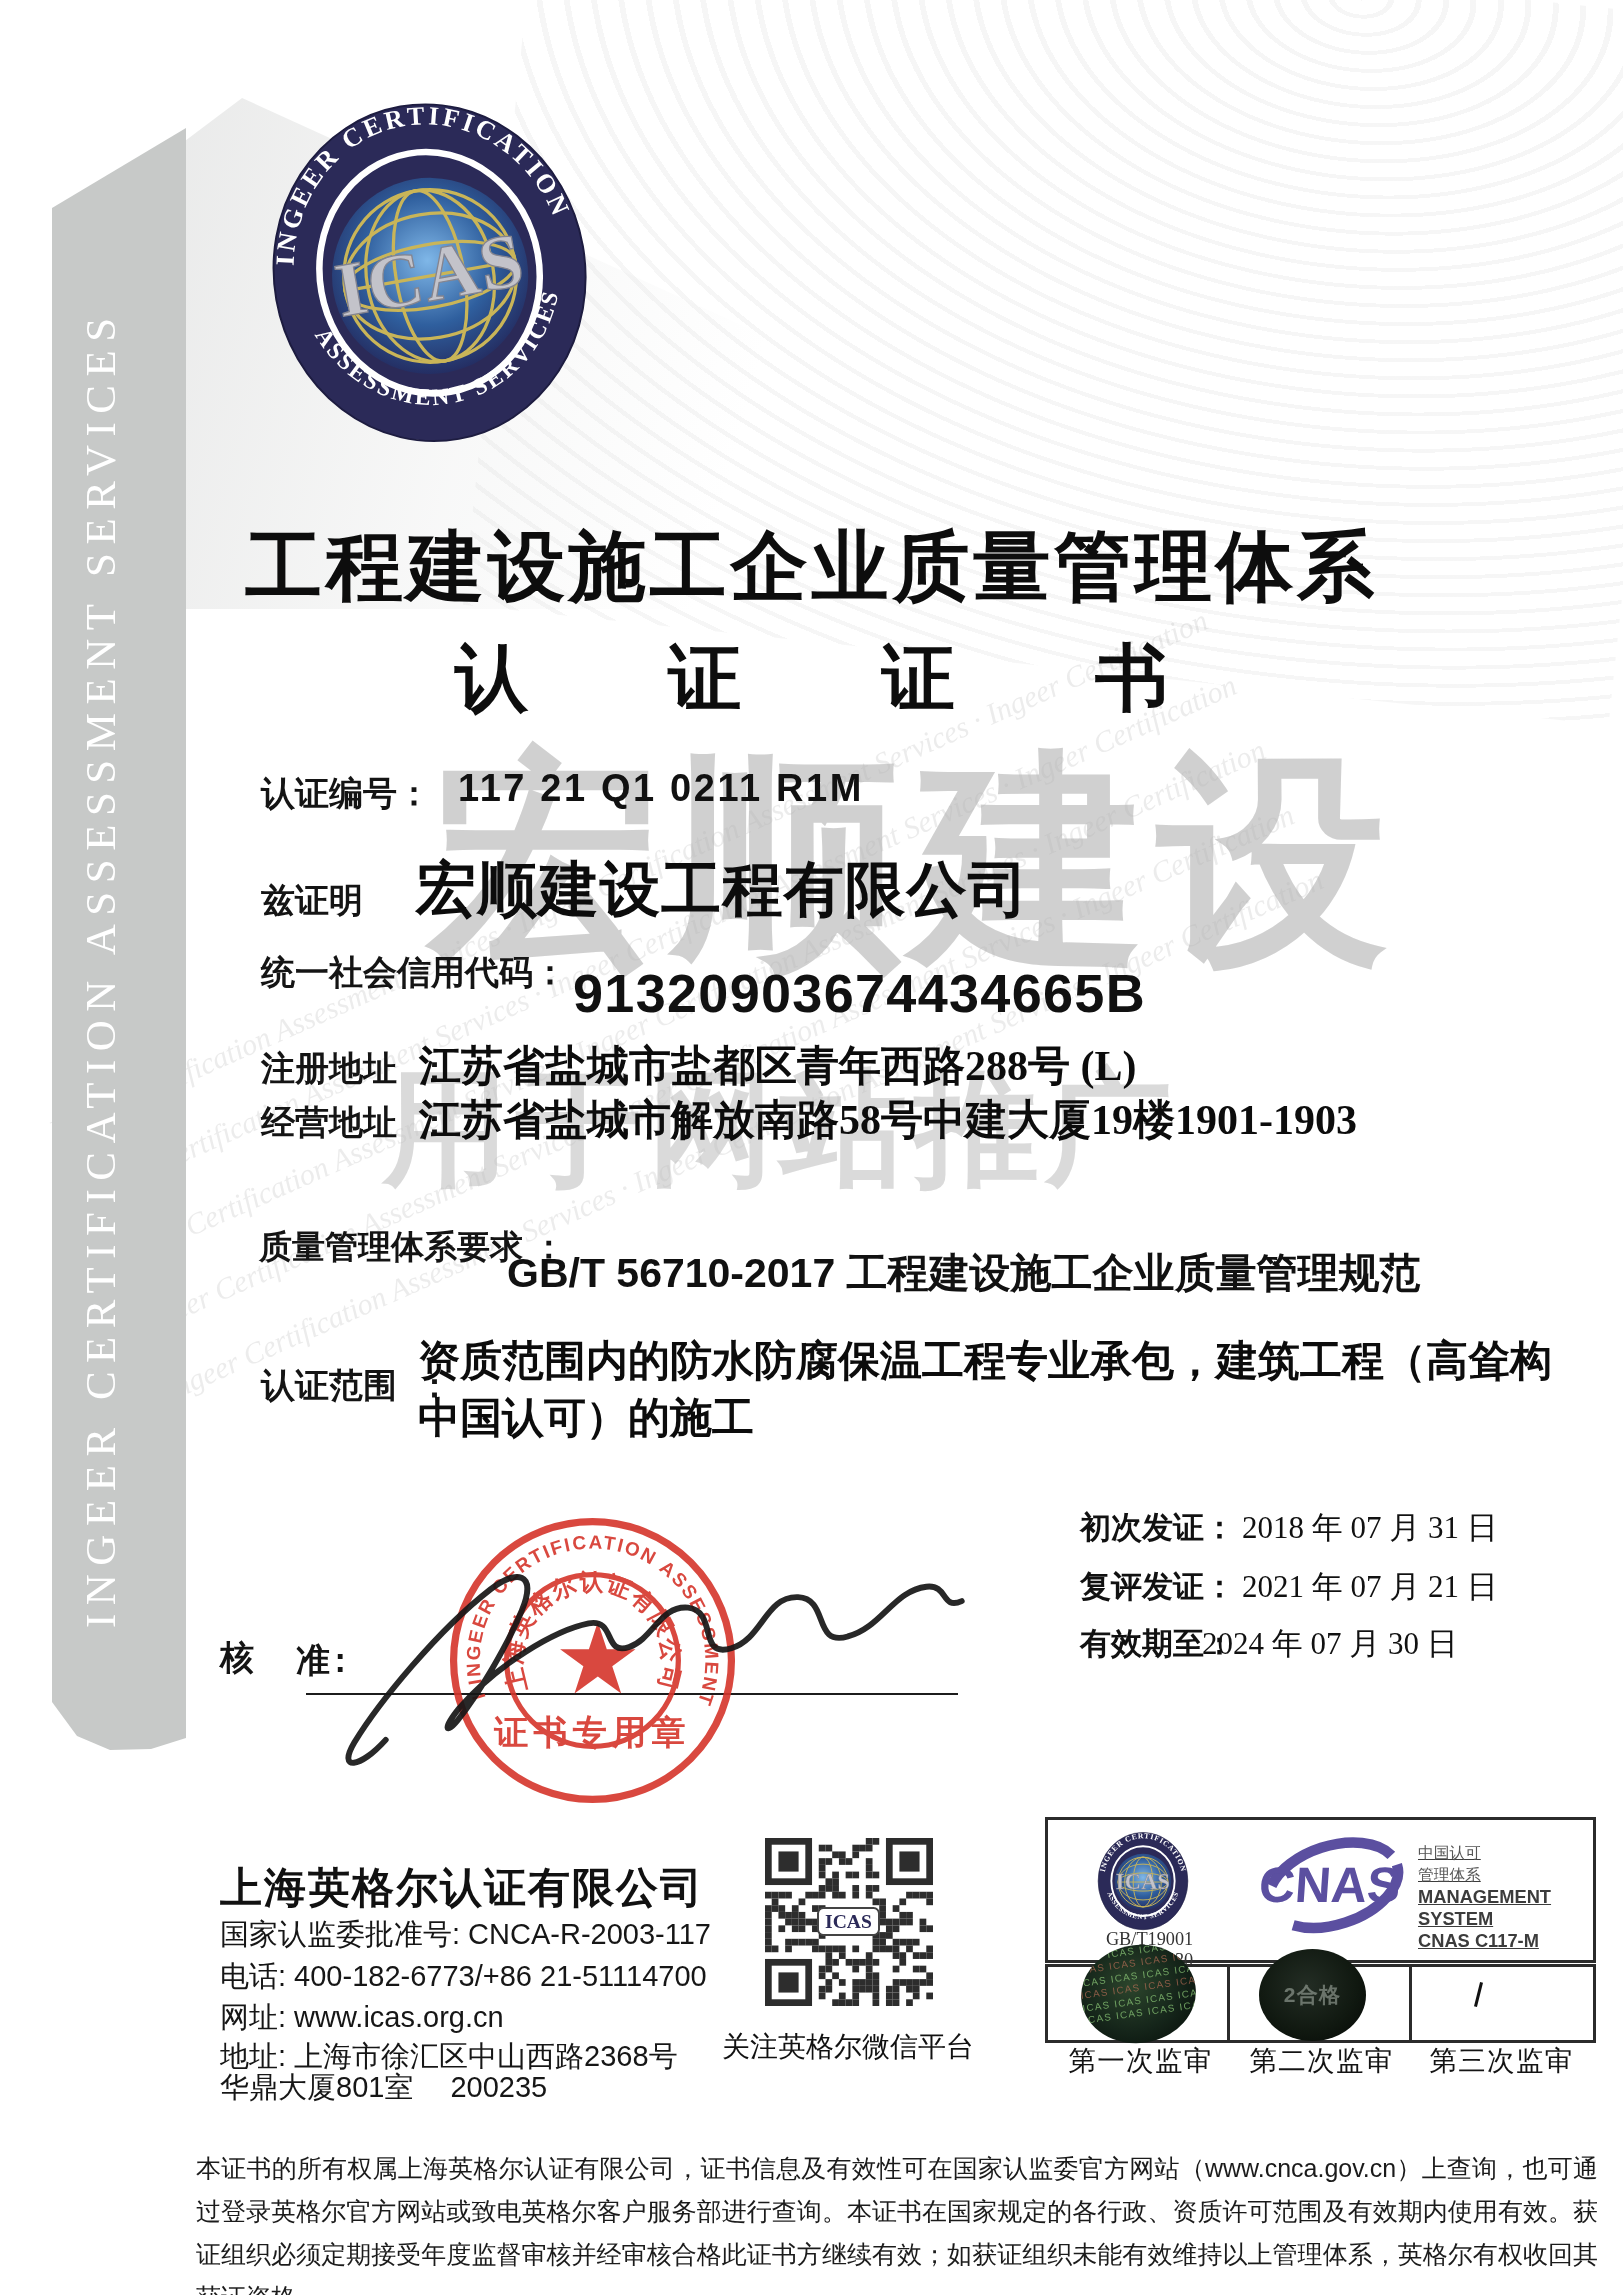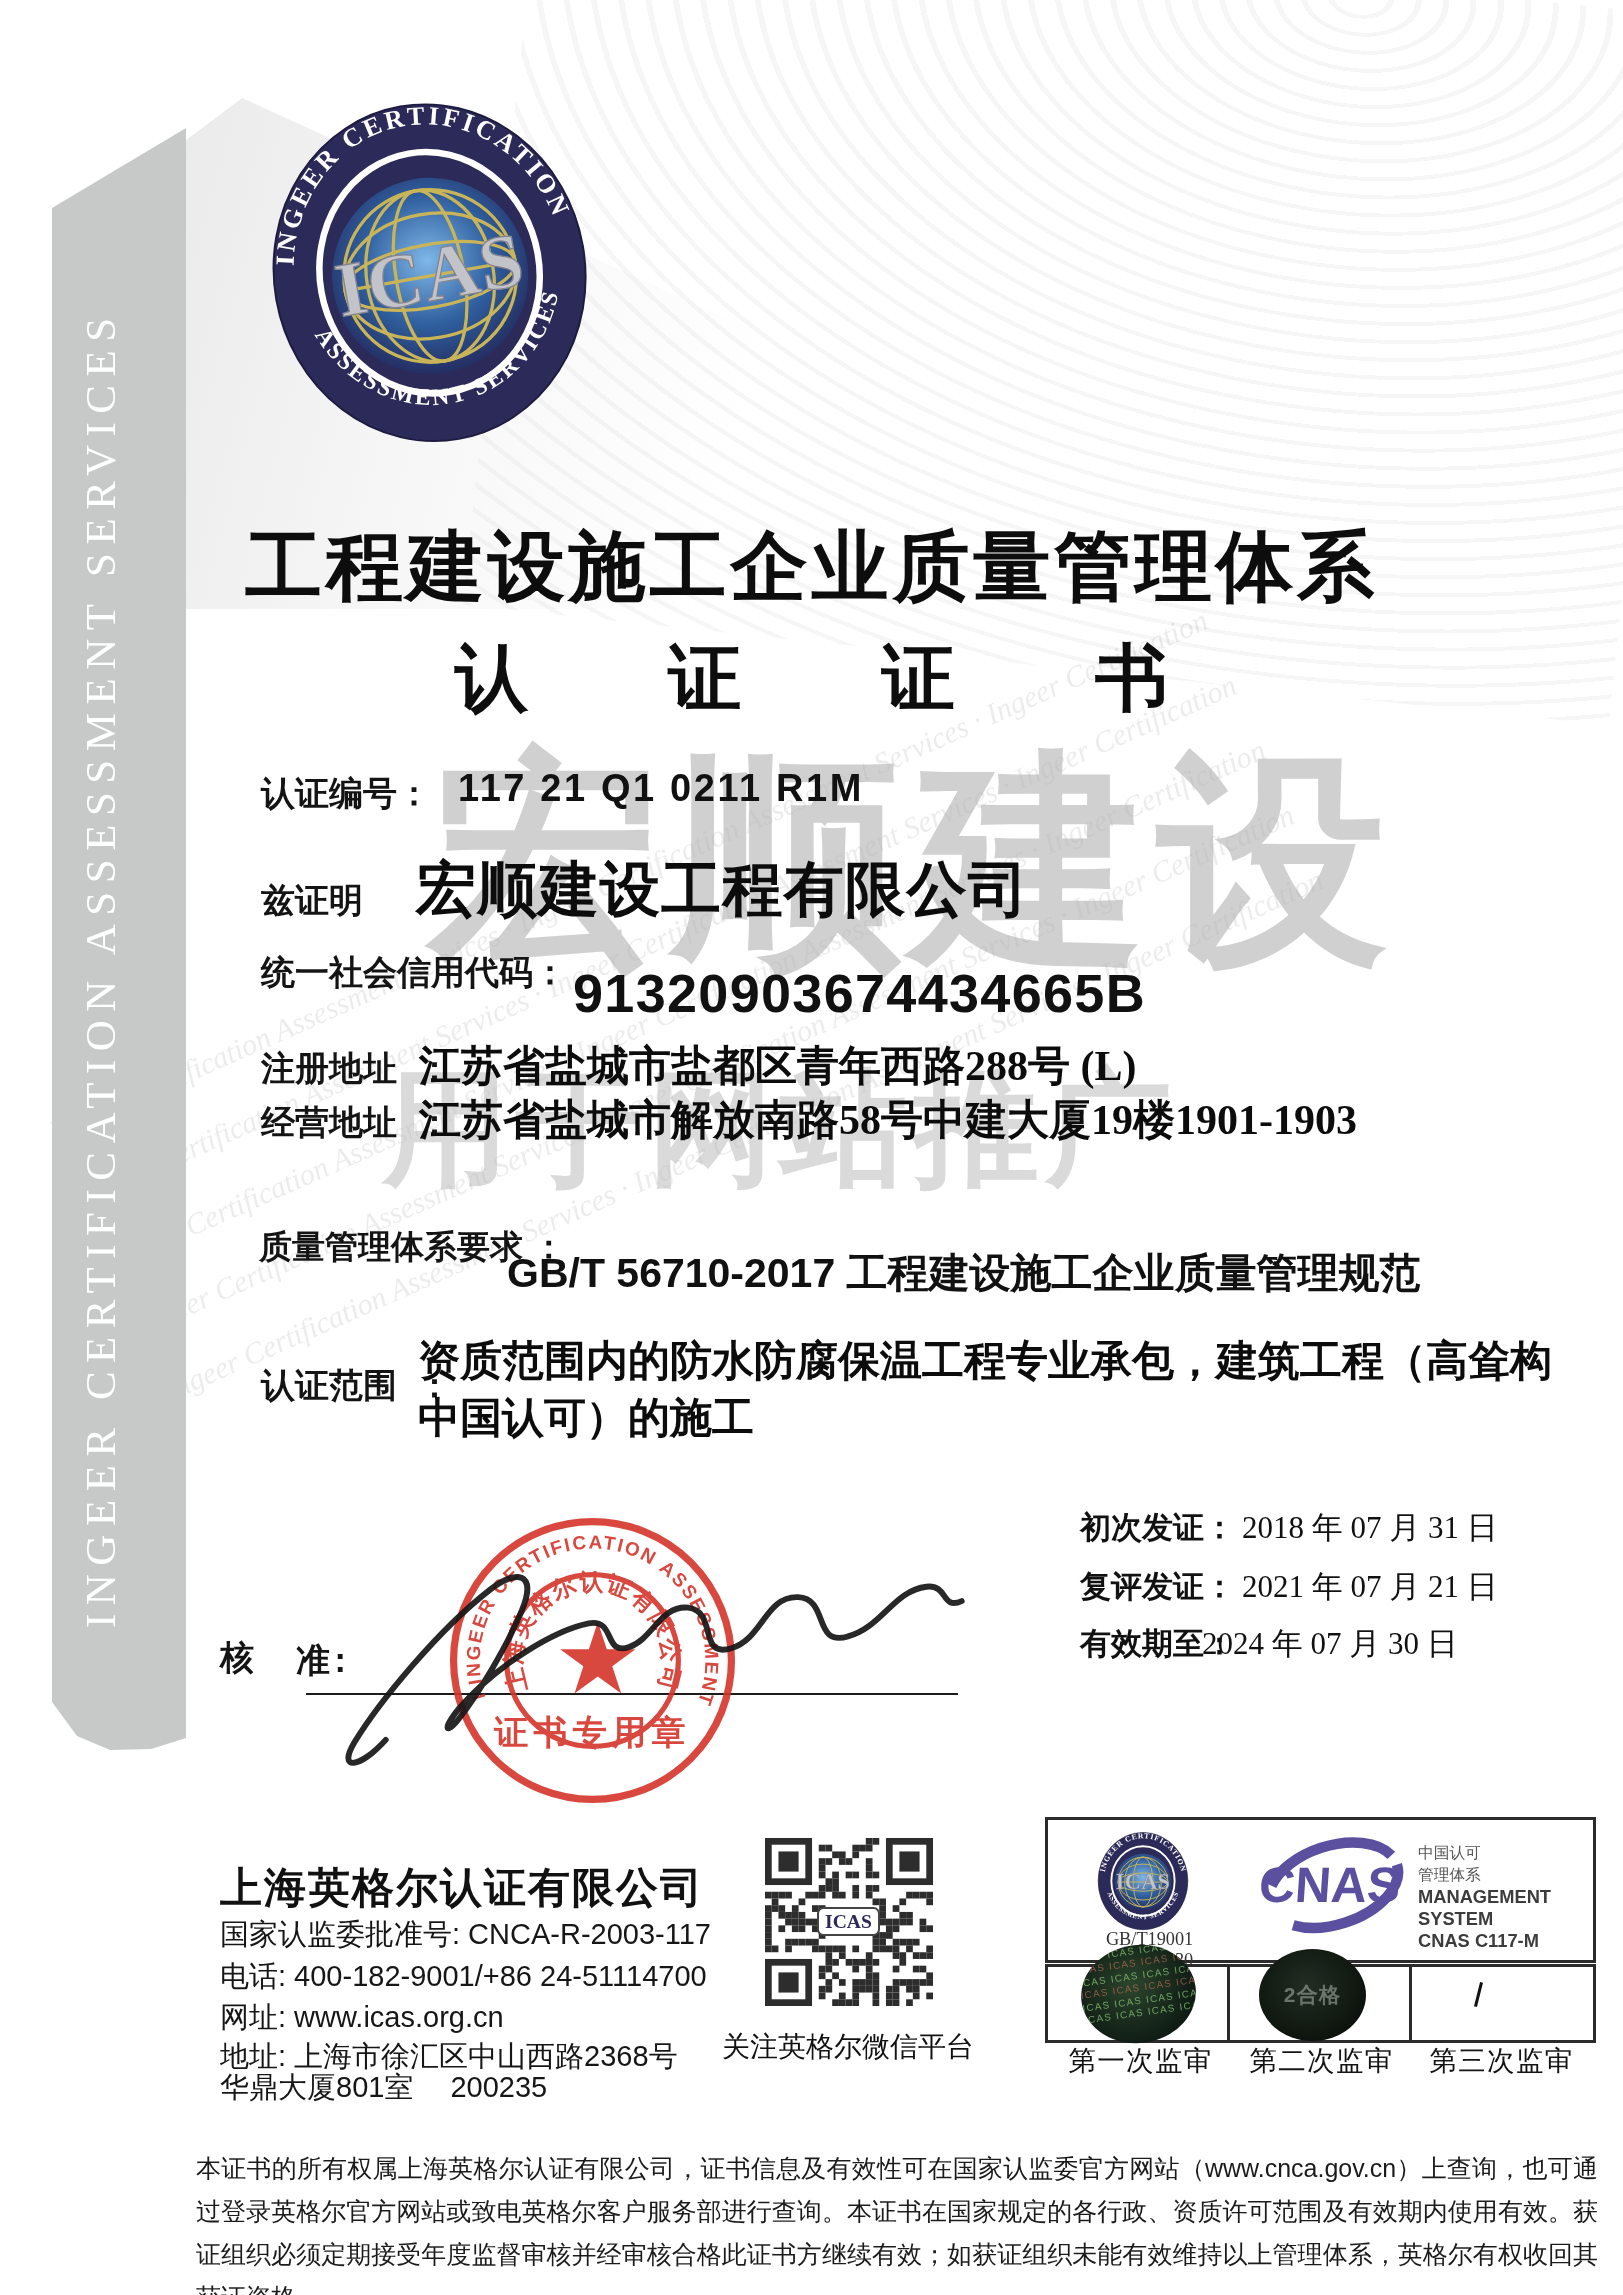--- a/index.html
+++ b/index.html
@@ -47,21 +47,21 @@
   .info{font-size:29px;font-weight:500;color:#161616;}
   .qrcap{font-size:28px;font-weight:500;}
   .footer{position:absolute;left:196px;top:2147px;width:1402px;z-index:4;font-size:25px;line-height:43px;
         text-align:justify;color:#1b1b1b;font-weight:500;white-space:normal;}
   
   .box1{position:absolute;left:1045px;top:1817px;width:545px;height:140px;border:3.9px solid #2b2b2b;z-index:4;background:#fff;}
   .box2{position:absolute;left:1045px;top:1964px;width:545px;height:73px;border:3.9px solid #2b2b2b;z-index:3;background:#fff;}
   .vline{position:absolute;top:0;width:3.3px;height:100%;background:#2b2b2b;}
   .gbt{position:absolute;left:19.6px;top:109px;width:164px;text-align:center;font-family:"Liberation Serif",serif;
         font-size:18.3px;color:#333;}
-  .cnas-lines{position:absolute;left:370px;top:22px;line-height:22px;color:#3c3c3c;}
+  .cnas-lines{position:absolute;left:370px;top:22px;line-height:22px;color:#3c3c3c;text-decoration:underline;}
   .cnas-lines .s{font-size:15.7px;color:#555;display:block;}
   .cnas-lines .b{font-size:18.3px;font-weight:600;display:block;}
   .sticker{position:absolute;border-radius:50%;z-index:5;overflow:hidden;}
   .stk1{left:1081px;top:1945px;width:115px;height:98px;transform:rotate(-8deg);
         background:radial-gradient(ellipse at 45% 40%,#2c452c 0%,#15251a 55%,#050b07 100%);}
   .stk1 div{font-size:9.8px;line-height:12.4px;letter-spacing:1.3px;white-space:nowrap;}
   .g{color:rgba(140,200,120,.75);} .r{color:rgba(210,120,95,.6);}
   .stk2{left:1259px;top:1949px;width:107px;height:92px;
         background:radial-gradient(ellipse at 45% 40%,#232d24 0%,#101810 60%,#040604 100%);
         display:flex;align-items:center;justify-content:center;}
@@ -184,21 +184,21 @@
   <svg style="position:absolute;left:281px;top:1512px;z-index:6;" width="720" height="262" viewBox="0 0 1100 400">
     <path d="M 160,348 C 120,392 86,396 112,352 C 150,290 240,180 320,118 C 360,87 392,92 368,150
              C 344,208 300,280 270,318 C 252,340 246,332 272,300 C 330,232 420,180 470,170
              C 512,162 492,220 532,206 C 568,194 580,142 622,146 C 668,152 636,224 688,208
              C 736,194 740,128 790,130 C 838,132 812,206 866,190 C 918,176 936,120 986,114
              C 1020,110 1008,150 1040,136" fill="none" stroke="#161616" stroke-width="9" stroke-linecap="round" opacity=".92"></path>
   </svg>
 
   <div class="t issuer-name" style="left:220px;top:1860px;">上海英格尔认证有限公司</div>
   <div class="t info" style="left:220px;top:1915px;">国家认监委批准号: CNCA-R-2003-117</div>
-  <div class="t info" style="left:220px;top:1957px;">电话: 400-182-9001/+86 24-51114700</div>
+  <div class="t info" style="left:220px;top:1957px;">电话: 400-182-6773/+86 21-51114700</div>
   <div class="t info" style="left:220px;top:1998px;">网址: www.icas.org.cn</div>
   <div class="t info" style="left:220px;top:2037px;">地址: 上海市徐汇区中山西路2368号</div>
   <div class="t info" style="left:220px;top:2068px;">华鼎大厦801室　 200235</div>
 
   <svg id="qr" style="position:absolute;left:765px;top:1838px;z-index:4;background:#fff;" width="168" height="168" viewBox="0 0 250 250">
       <rect x="0" y="0" width="250" height="250" fill="#ffffff"></rect>
       <rect x="150" y="0" width="10" height="10" fill="#2d2d2d"></rect>
       <rect x="160" y="0" width="10" height="10" fill="#2d2d2d"></rect>
       <rect x="80" y="10" width="10" height="10" fill="#2d2d2d"></rect>
       <rect x="90" y="10" width="10" height="10" fill="#2d2d2d"></rect>

